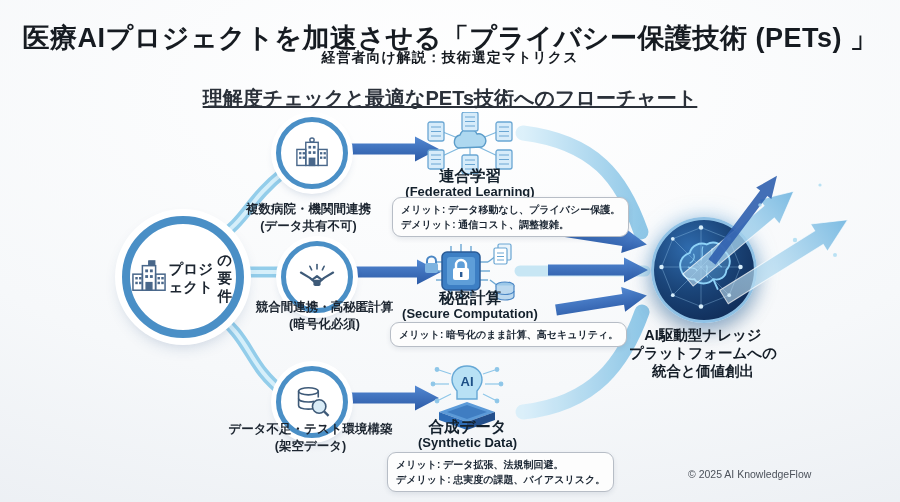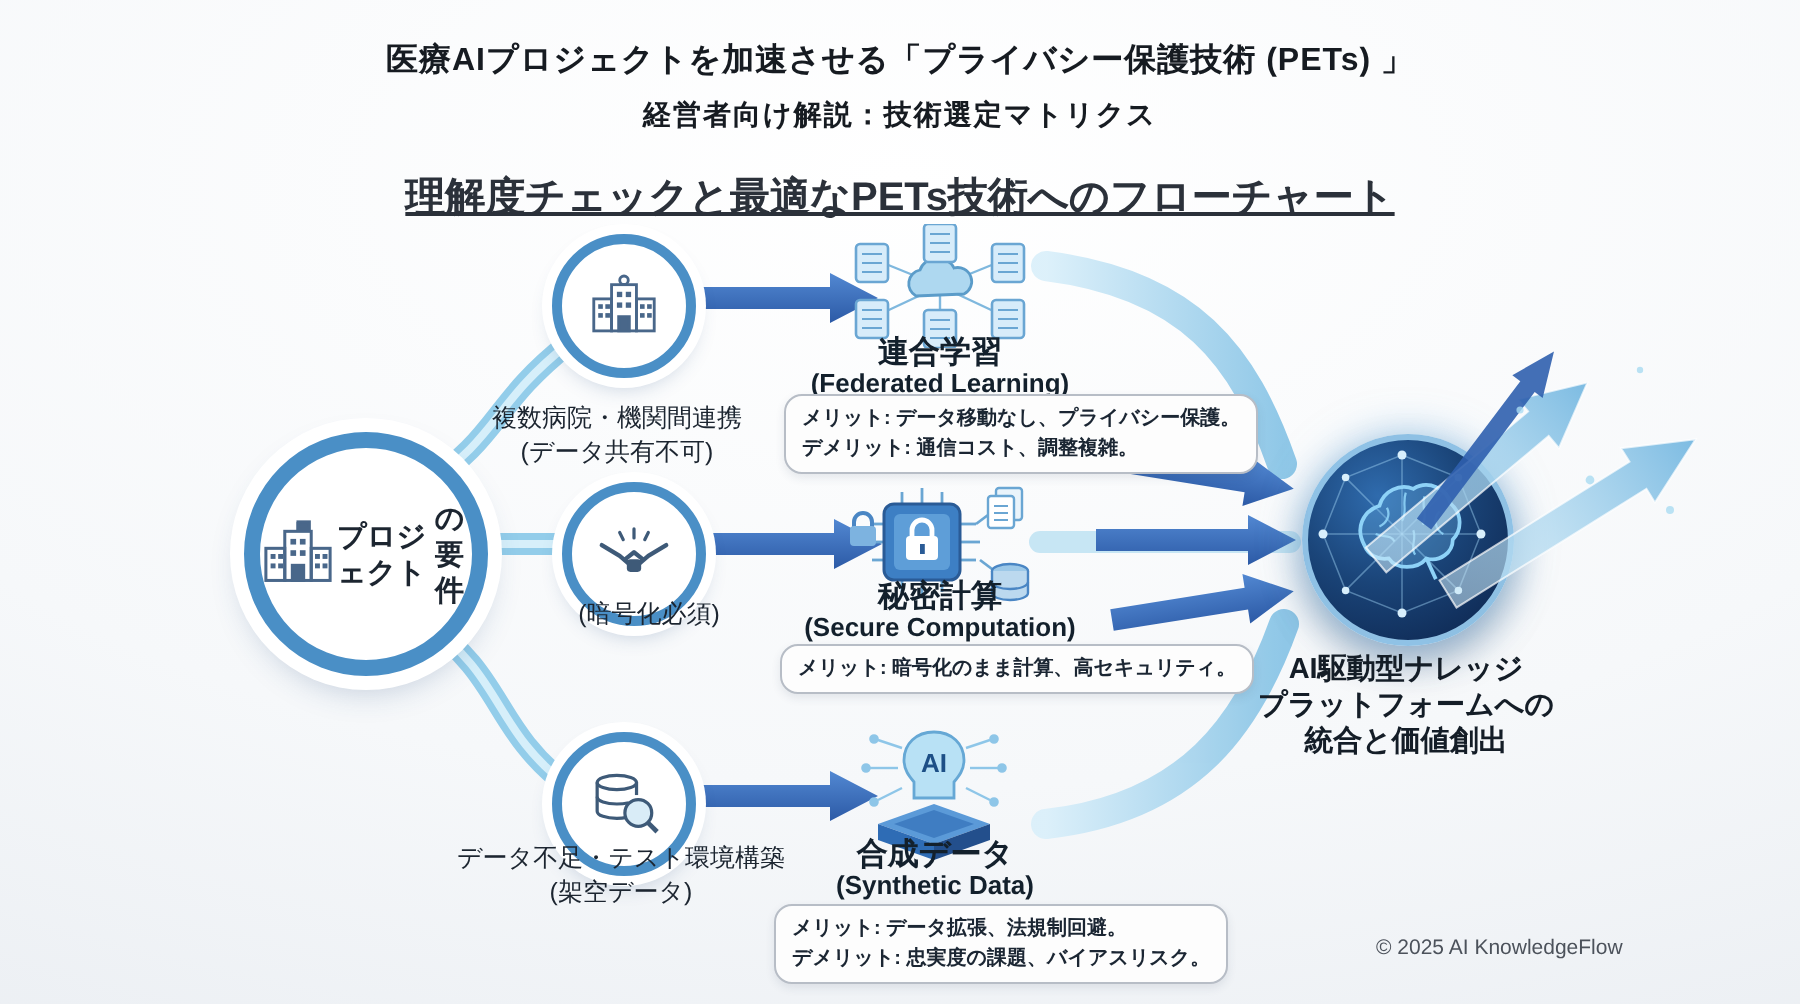--- a/index.html
+++ b/index.html
@@ -3,37 +3,37 @@
 <meta charset="utf-8">
 <style>
   html,body{margin:0;padding:0;background:#ffffff;font-family:"Liberation Sans","DejaVu Sans",sans-serif;}
   #stage{position:relative;width:900px;height:502px;overflow:hidden;margin:0 auto;
     background:radial-gradient(120% 110% at 50% 18%, #ffffff 0%, #f6f8fa 55%, #e8ecf1 100%);}
   .abs{position:absolute;}
   svg{display:block;}
 
   
   .title{left:0;right:0;text-align:center;font-weight:bold;color:#161b21;}
-  #title1{top:20px;font-size:16px;letter-spacing:.5px;}
+  #title1{top:20px;font-size:27px;letter-spacing:.5px;}
   #title2{top:49px;font-size:14px;letter-spacing:1px;}
   #subtitle{top:85px;left:0;right:0;text-align:center;font-size:20px;font-weight:600;color:#2b313a;text-decoration:underline;}
 
   
   .node-circle{border-radius:50%;background:#ffffff;display:flex;flex-direction:row;
     align-items:center;justify-content:center;text-align:center;z-index:2;}
   #root-node{left:122px;top:216px;width:106px;height:106px;border:8px solid #4a8fc6;
     box-shadow:0 0 0 7px #ffffff,0 7px 16px rgba(40,80,130,.28);}
   #root-node .lbl{font-size:14.5px;font-weight:bold;color:#1c2530;line-height:18px;margin-top:2px;}
   .branch-circle{width:62px;height:62px;border:5px solid #4a8fc6;
     box-shadow:0 0 0 5px #ffffff,0 5px 10px rgba(40,80,130,.25);}
   #branch-circle-1{left:276px;top:117px;}
   #branch-circle-2{left:281px;top:241px;}
   #branch-circle-3{left:276px;top:366px;}
 
-  .branch-label{z-index:2;text-align:center;font-weight:normal;color:#1c2530;font-size:12.5px;line-height:17px;}
+  .branch-label{z-index:2;text-align:center;font-weight:bold;color:#1c2530;font-size:12.5px;line-height:17px;}
   #branch-label-1{left:216px;top:201px;width:185px;}
   #branch-label-2{left:227px;top:299px;width:195px;}
   #branch-label-3{left:203px;top:421px;width:215px;}
 
   
   .tech-icon{z-index:2;}
   .tech-title{z-index:2;text-align:center;color:#13202c;font-weight:bold;}
   .tech-ja{font-size:15.5px;}
   .tech-en{font-size:13px;}
   #tech-ja-1{left:400px;top:166px;width:140px;} #tech-en-1{left:380px;top:184px;width:180px;}
@@ -200,20 +200,21 @@
         <line x1="34.5" y1="29.5" x2="39.5" y2="34.5" stroke-width="2.6"></line>
       </svg>
     </span>
   </div>
 
   <div class="abs branch-label" id="branch-label-1">
     <div>複数病院・機関間連携</div>
     <div>(データ共有不可)</div>
   </div>
   <div class="abs branch-label" id="branch-label-2">
+    <div>競合間連携・高秘匿計算</div>
     <div>(暗号化必須)</div>
   </div>
   <div class="abs branch-label" id="branch-label-3">
     <div>データ不足・テスト環境構築</div>
     <div>(架空データ)</div>
   </div>
 
   <div class="abs tech-icon" style="left:424px;top:112px;">
     <svg width="92" height="62" viewBox="0 0 92 62">
       <g stroke="#7fb8de" stroke-width="1.2">

